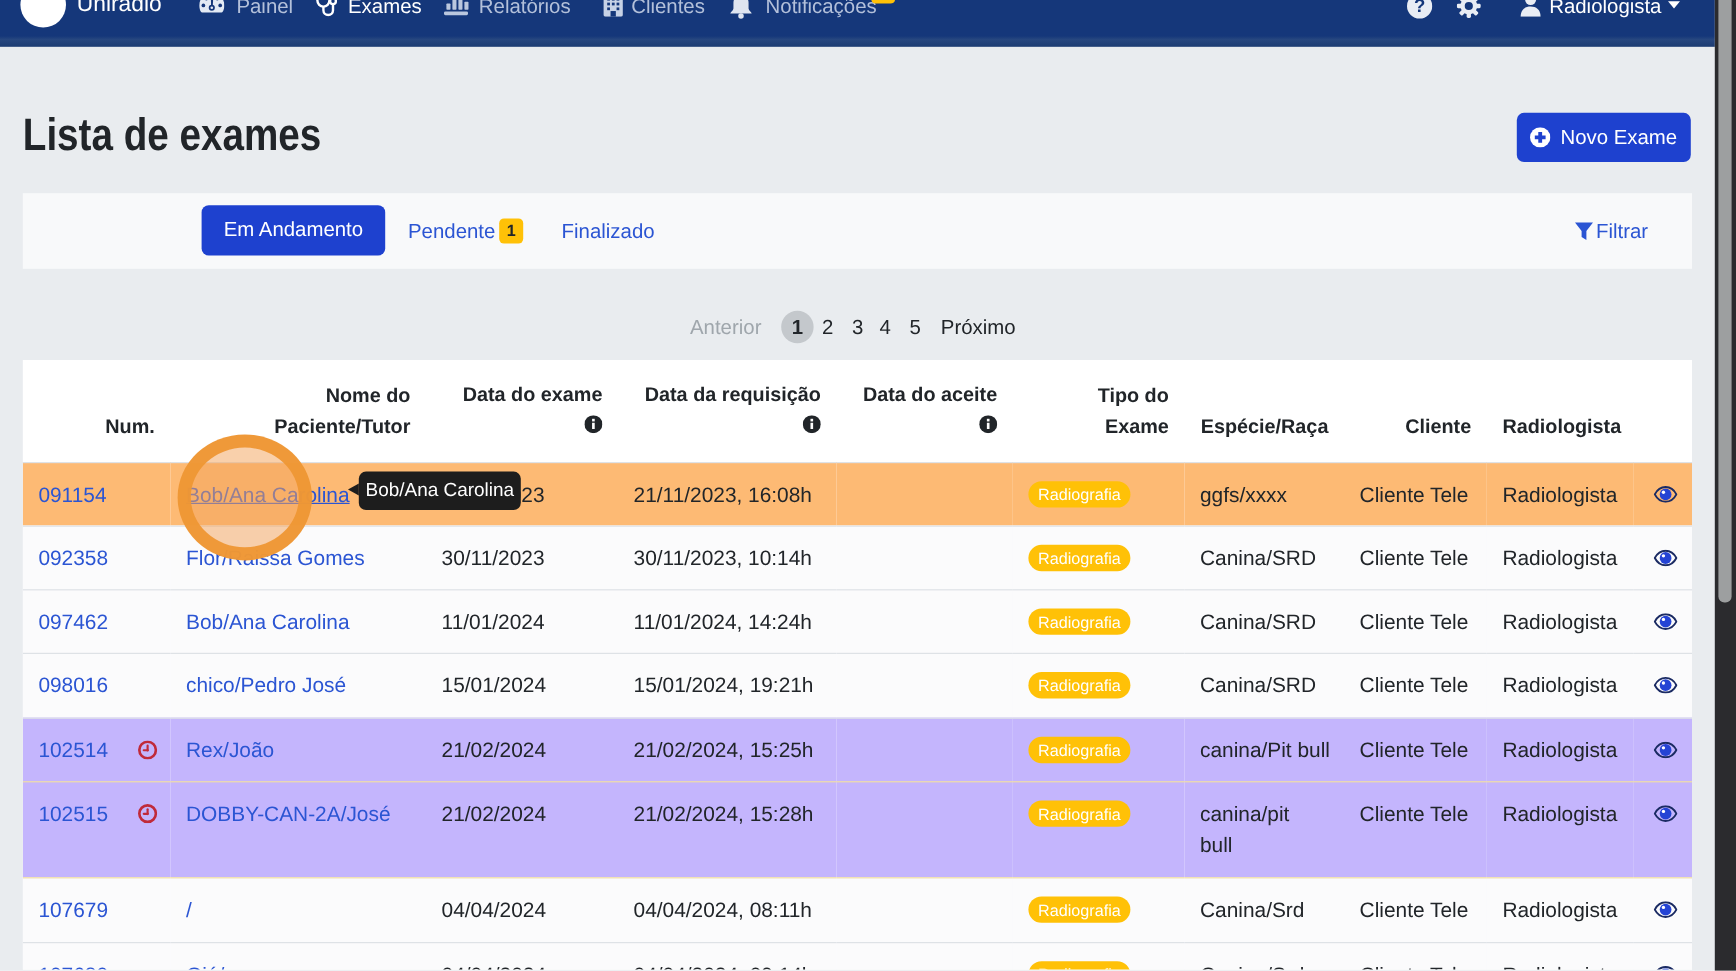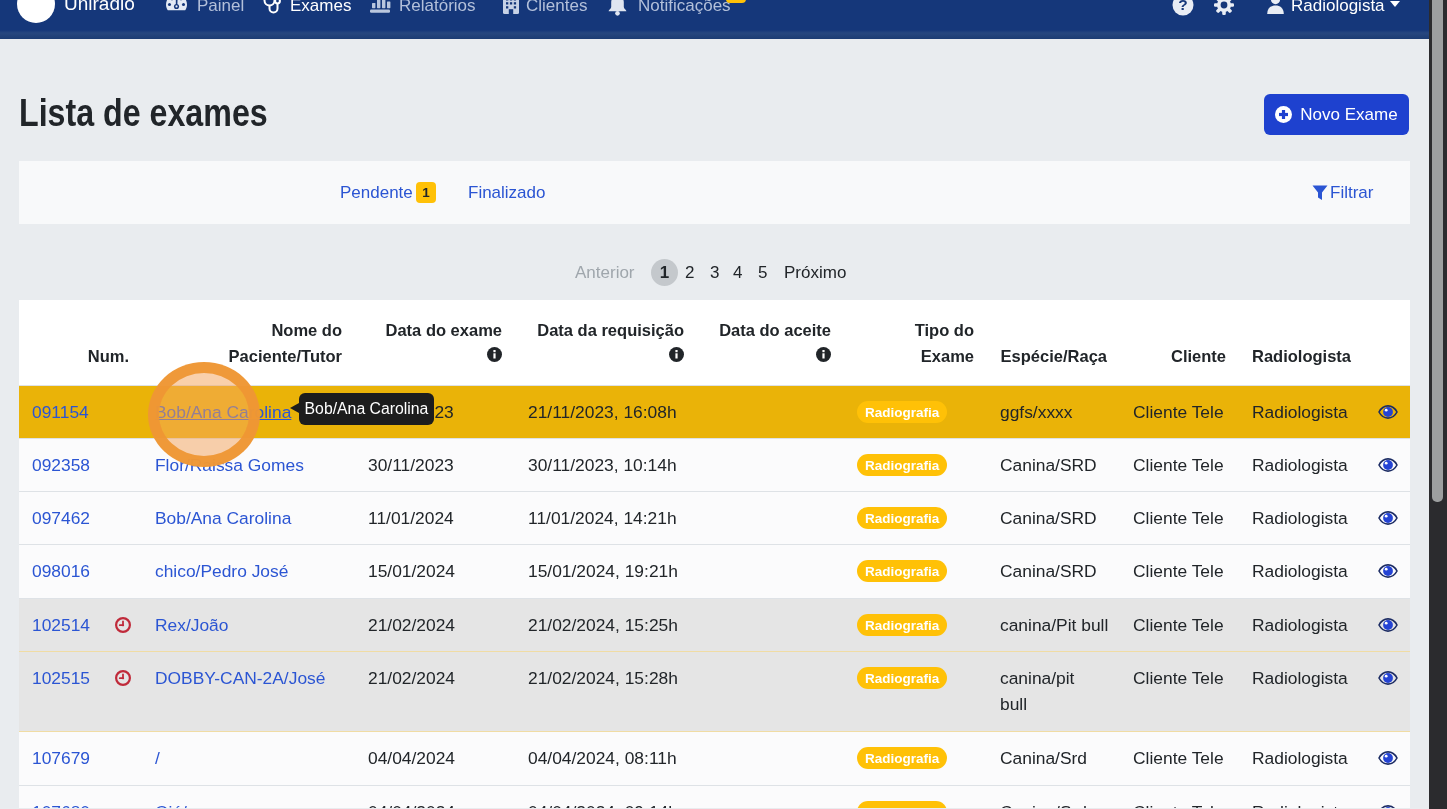--- a/index.html
+++ b/index.html
@@ -34,24 +34,24 @@
 
   
   #tblwrap { position:absolute; left:19px; top:300px; width:1391px; height:508px; overflow:hidden; background:#fff; }
   #tbl { width:1391px; border-collapse:collapse; table-layout:fixed; font-size:17.4px; }
   #tbl th { font-weight:700; vertical-align:bottom; text-align:right; padding:0 13px 15px 13px; line-height:26.5px; font-size:16.5px; }
   #tbl td { vertical-align:top; text-align:left; padding:13.5px 13px 0 13px; line-height:26px; }
   tr.tall td { padding-top:15px; }
   #tbl thead tr { border-bottom:1px solid #dee2e6; }
   #tbl tbody tr { border-bottom:1px solid #dee2e6; background:#fbfbfc; }
   #tbl a { color:#2b55d3; text-decoration:none; }
-  #tbl tbody tr.hov { background:#eab308; }
-  #tbl tbody tr.warn { background:#e5e5e5; }
+  #tbl tbody tr.hov { background:#fdba74; }
+  #tbl tbody tr.warn { background:#c4b5fd; }
   #tbl tbody tr.warn { border-bottom-color:#f0dca4; }
-  .badge { display:inline-block; background:#ffc107; color:#fff; font-size:13.5px; font-weight:700; border-radius:11px; padding:0 8px; height:22px; line-height:23px; position:relative; top:-1px; }
+  .badge { display:inline-block; background:#ffc107; color:#fff; font-size:13.5px; font-weight:400; border-radius:11px; padding:0 8px; height:22px; line-height:23px; position:relative; top:-1px; }
   .nowrap { white-space:nowrap; }
 
   
   #sbar { position:absolute; right:0; top:0; width:18px; height:809px; background:#2b2b2e; }
   #sthumb { position:absolute; left:3px; top:0; width:11px; height:502px; background:#9d9fa0; border-radius:0 0 5px 5px; }
 
   
   #circle { position:absolute; left:148px; top:362px; width:112px; height:105px; border-radius:50%; border:11px solid rgba(239,151,52,0.95); background:rgba(243,164,94,0.52); }
   #tooltip { position:absolute; left:299px; top:393px; width:135px; height:32px; background:#1d1d1d; border-radius:6px; color:#fff; font-size:15.8px; text-align:center; line-height:32px; }
   #tarrow { position:absolute; left:290px; top:403px; width:0; height:0; border-top:5px solid transparent; border-bottom:5px solid transparent; border-right:9px solid #1d1d1d; }
@@ -144,20 +144,21 @@
         <circle cx="8.5" cy="8.5" r="8.5" fill="#fff"></circle>
         <g stroke="#1e41cf" stroke-width="3.2">
           <line x1="8.5" y1="4" x2="8.5" y2="13"></line>
           <line x1="4" y1="8.5" x2="13" y2="8.5"></line>
         </g>
       </svg>
       <span>Novo Exame</span>
     </div>
 
   <div id="tabs">
+    <div id="pill">Em Andamento</div>
     <span class="tablink" style="left:321px;">Pendente</span>
     <div id="pendBadge">1</div>
     <span class="tablink" style="left:449px;">Finalizado</span>
     <svg style="position:absolute; left:1293px; top:24px;" width="16" height="16" viewBox="0 0 16 16">
         <path d="M0.5 0.5 h15 L10 7.5 v7.5 L6 12.5 V7.5 Z" fill="#2b55d3"></path>
       </svg>
     <span id="filtrar" style="left:1311px;">Filtrar</span>
   </div>
 
   <div id="pag">
@@ -244,21 +245,21 @@
                 <path d="M1 7 C3.8 1.6 6.8 0.9 10 0.9 C13.2 0.9 16.2 1.6 19 7 C16.2 12.4 13.2 13.1 10 13.1 C6.8 13.1 3.8 12.4 1 7 Z" fill="none" stroke="#1b2b63" stroke-width="1.6"></path>
                 <circle cx="10" cy="7" r="4.9" fill="#2443d4"></circle>
                 <circle cx="8.2" cy="5.2" r="1.4" fill="#fff"></circle>
               </svg>
             </td>
           </tr>
       <tr style="height:53px;">
             <td><a>097462</a></td>
             <td><a>Bob/Ana Carolina</a></td>
             <td>11/01/2024</td>
-            <td class="nowrap">11/01/2024, 14:21h</td>
+            <td class="nowrap">11/01/2024, 14:24h</td>
             <td></td>
             <td><span class="badge">Radiografia</span></td>
             <td>Canina/SRD</td>
             <td>Cliente Tele</td>
             <td>Radiologista</td>
             <td style="text-align:left;">
               <svg width="20" height="14" viewBox="0 0 20 14" style="display:block; margin:6px 0 0 4px;">
                 <path d="M1 7 C3.8 1.6 6.8 0.9 10 0.9 C13.2 0.9 16.2 1.6 19 7 C16.2 12.4 13.2 13.1 10 13.1 C6.8 13.1 3.8 12.4 1 7 Z" fill="none" stroke="#1b2b63" stroke-width="1.6"></path>
                 <circle cx="10" cy="7" r="4.9" fill="#2443d4"></circle>
                 <circle cx="8.2" cy="5.2" r="1.4" fill="#fff"></circle>

